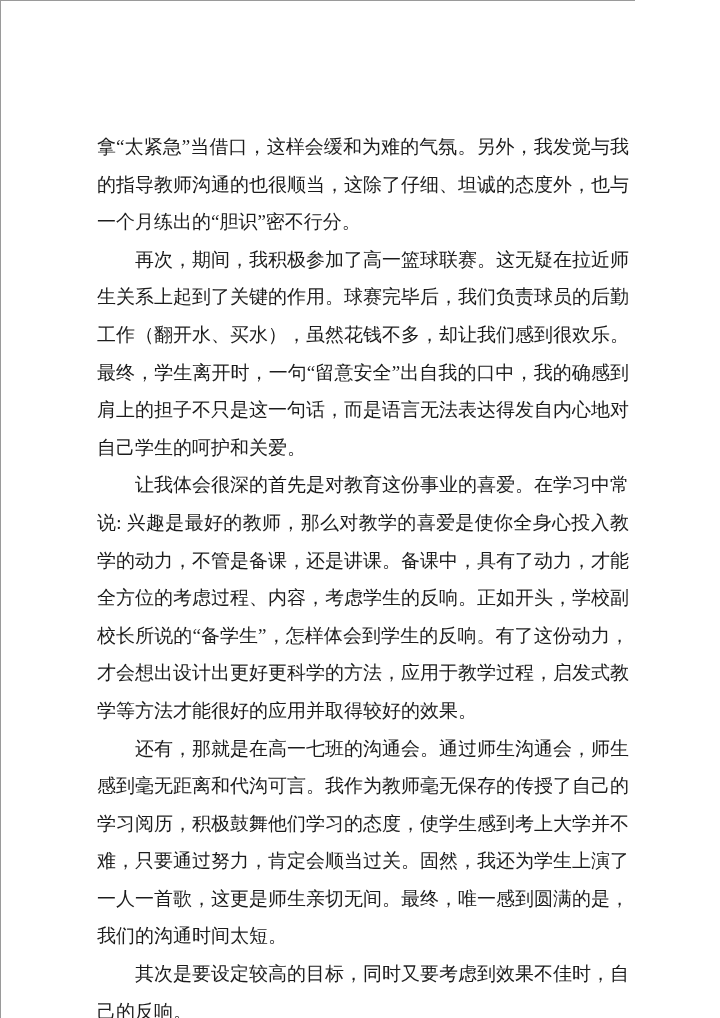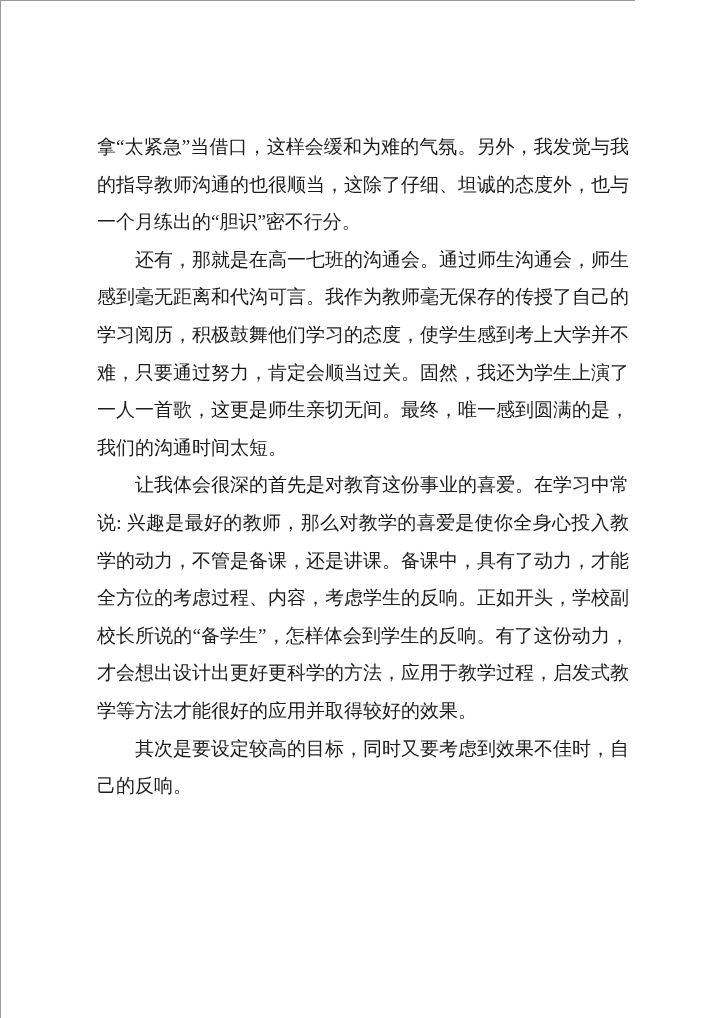--- a/index.html
+++ b/index.html
@@ -38,17 +38,18 @@
   .content p.no-indent {
     text-indent: 0;
   }
 </style>
 </head>
 <body>
 
 <div class="page">
   <div class="content">
     <p class="no-indent">拿“太紧急”当借口，这样会缓和为难的气氛。另外，我发觉与我的指导教师沟通的也很顺当，这除了仔细、坦诚的态度外，也与一个月练出的“胆识”密不行分。</p>
+    <p>再次，期间，我积极参加了高一篮球联赛。这无疑在拉近师生关系上起到了关键的作用。球赛完毕后，我们负责球员的后勤工作（翻开水、买水），虽然花钱不多，却让我们感到很欢乐。最终，学生离开时，一句“留意安全”出自我的口中，我的确感到肩上的担子不只是这一句话，而是语言无法表达得发自内心地对自己学生的呵护和关爱。</p>
+    <p>让我体会很深的首先是对教育这份事业的喜爱。在学习中常说: 兴趣是最好的教师，那么对教学的喜爱是使你全身心投入教学的动力，不管是备课，还是讲课。备课中，具有了动力，才能全方位的考虑过程、内容，考虑学生的反响。正如开头，学校副校长所说的“备学生”，怎样体会到学生的反响。有了这份动力，才会想出设计出更好更科学的方法，应用于教学过程，启发式教学等方法才能很好的应用并取得较好的效果。</p>
     <p>还有，那就是在高一七班的沟通会。通过师生沟通会，师生感到毫无距离和代沟可言。我作为教师毫无保存的传授了自己的学习阅历，积极鼓舞他们学习的态度，使学生感到考上大学并不难，只要通过努力，肯定会顺当过关。固然，我还为学生上演了一人一首歌，这更是师生亲切无间。最终，唯一感到圆满的是，我们的沟通时间太短。</p>
-    <p>让我体会很深的首先是对教育这份事业的喜爱。在学习中常说: 兴趣是最好的教师，那么对教学的喜爱是使你全身心投入教学的动力，不管是备课，还是讲课。备课中，具有了动力，才能全方位的考虑过程、内容，考虑学生的反响。正如开头，学校副校长所说的“备学生”，怎样体会到学生的反响。有了这份动力，才会想出设计出更好更科学的方法，应用于教学过程，启发式教学等方法才能很好的应用并取得较好的效果。</p>
     <p>其次是要设定较高的目标，同时又要考虑到效果不佳时，自己的反响。</p>
   </div>
 </div>
 
 </body></html>

